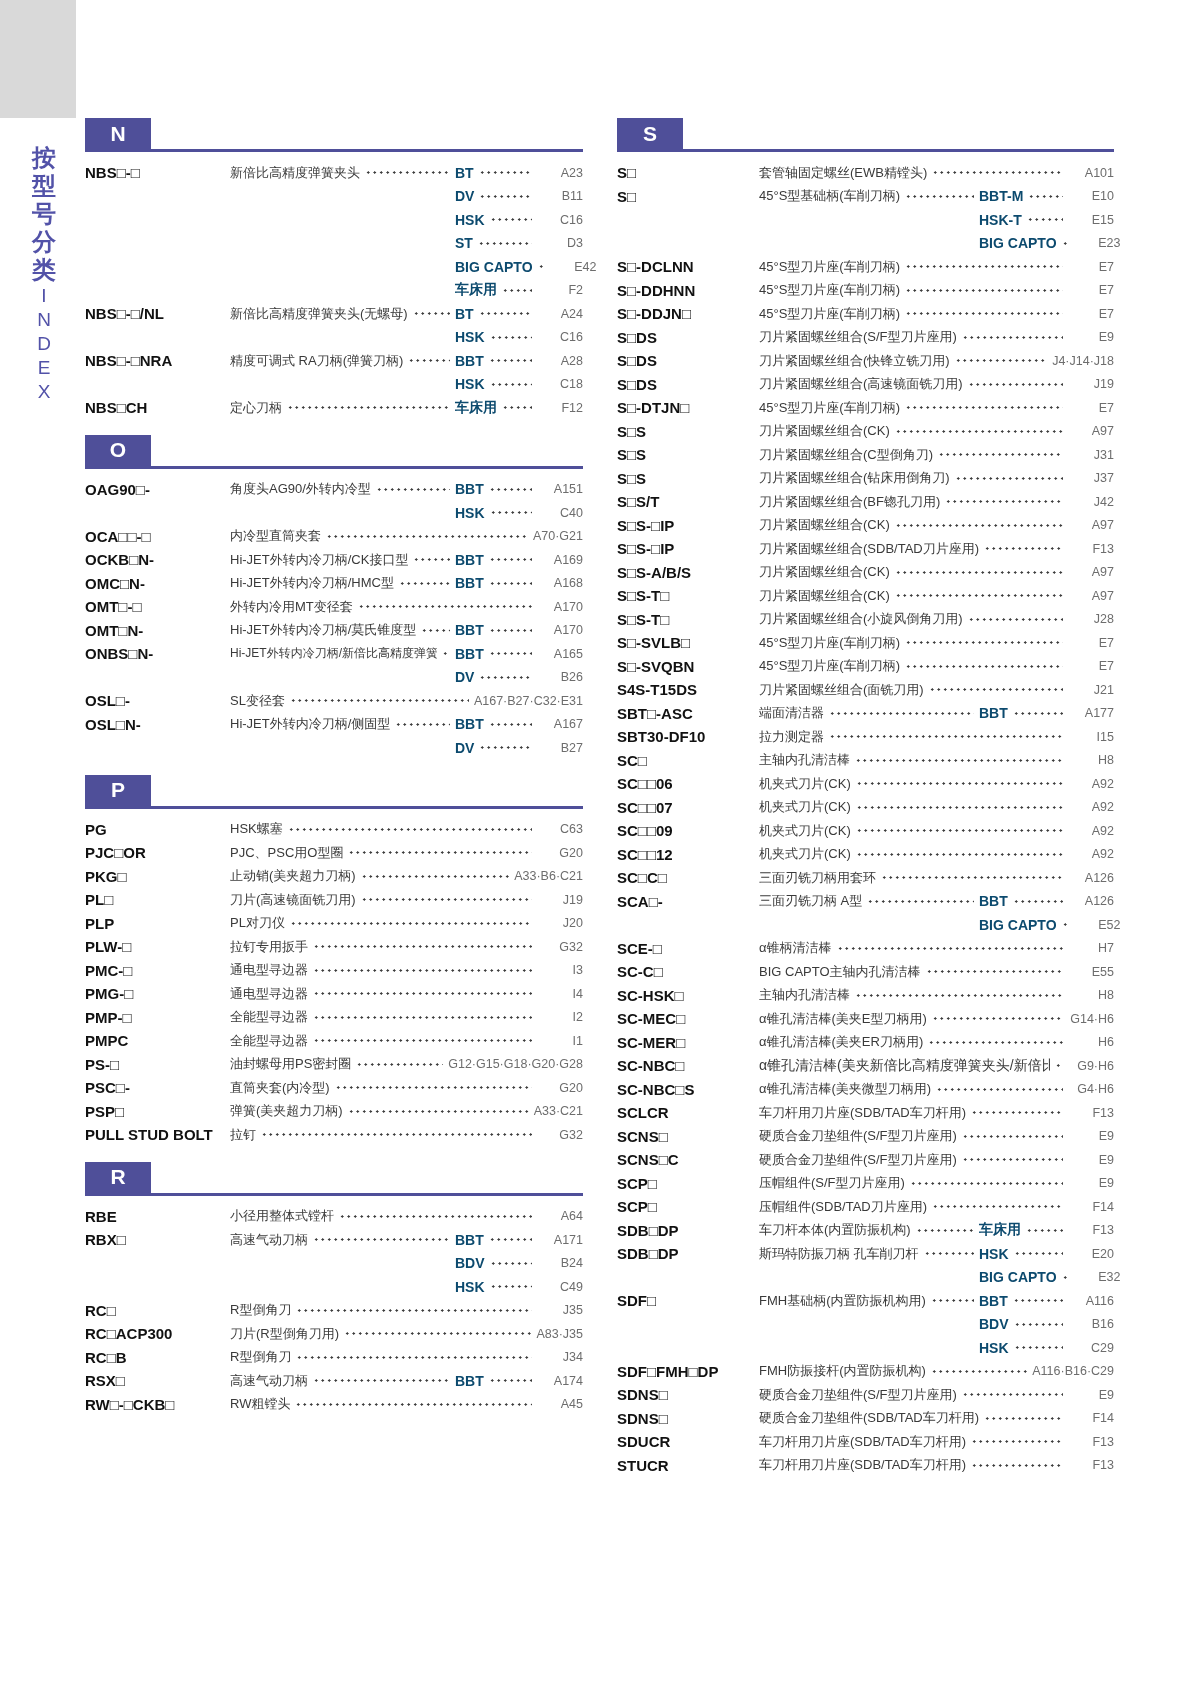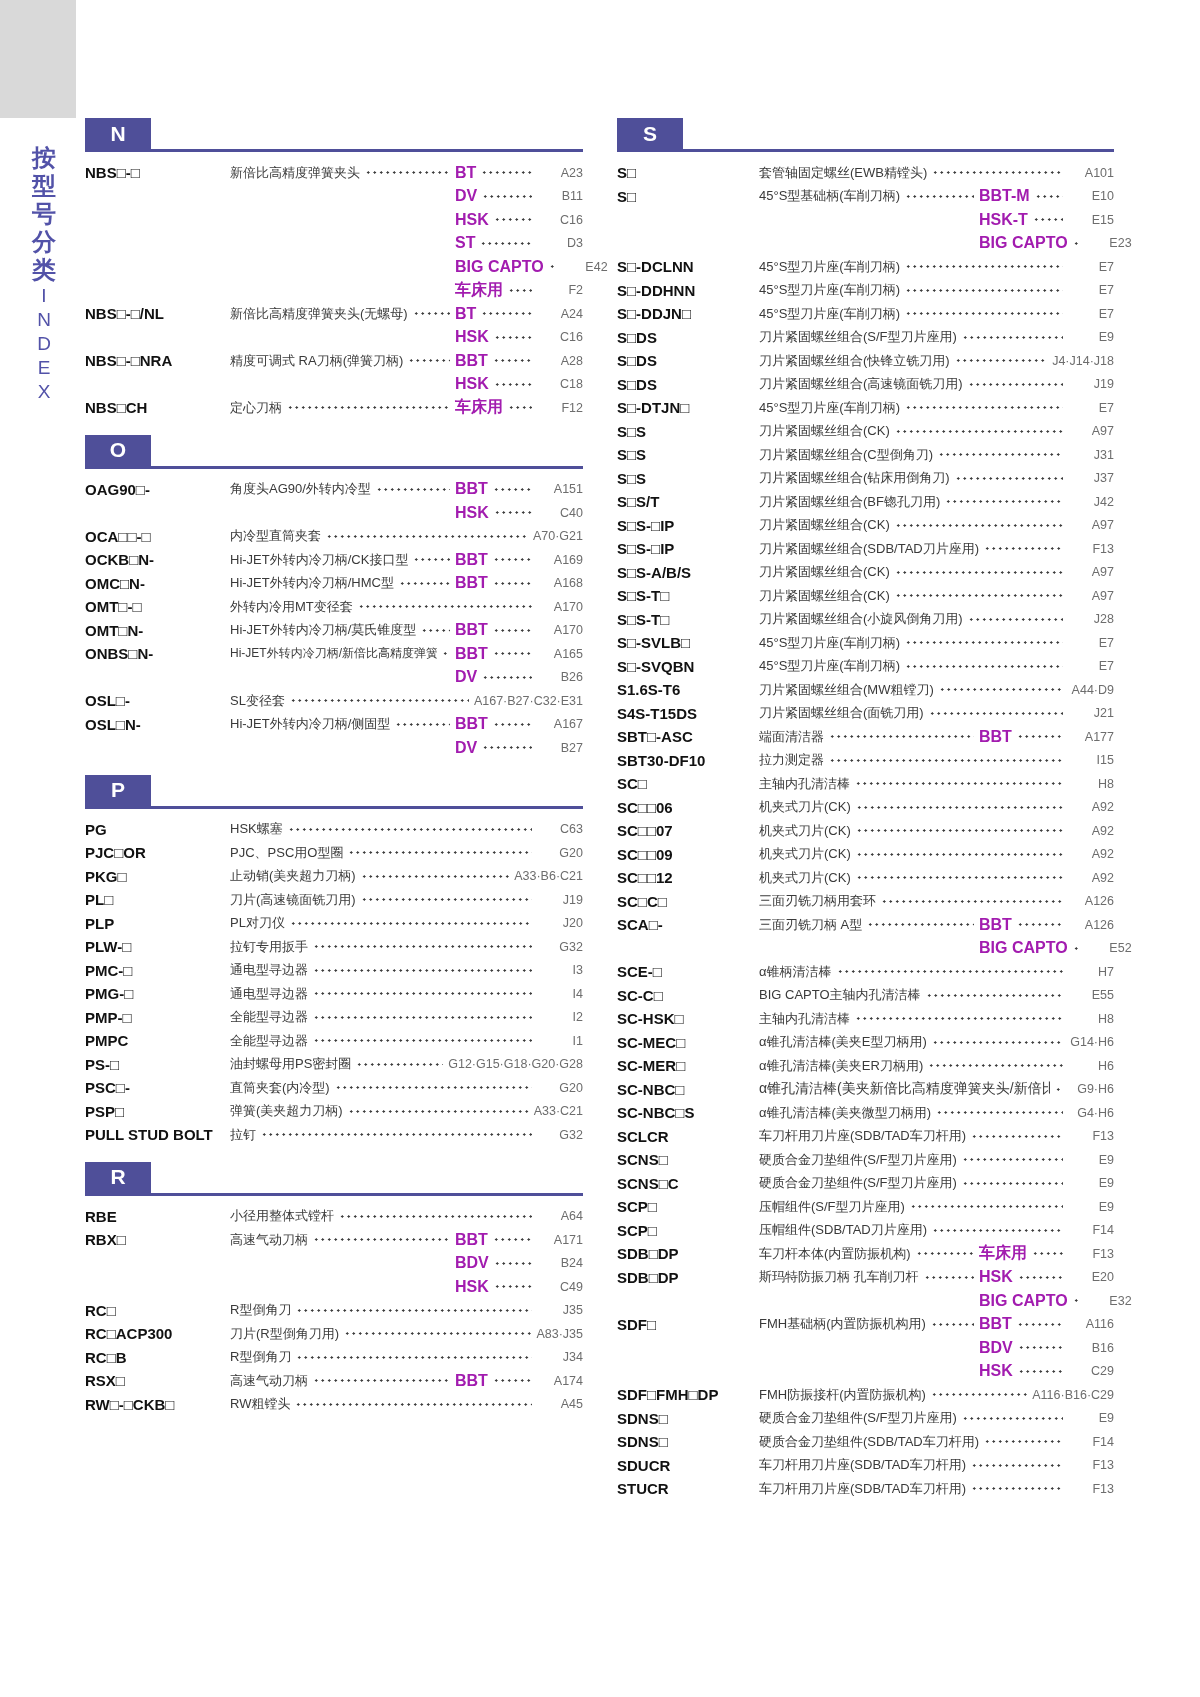--- a/index.html
+++ b/index.html
@@ -22,21 +22,21 @@
   .col-right .code{flex-basis:142px;}
   .descwrap{display:flex;align-items:center;min-width:0;}
   .descwrap.fixed{flex:0 0 225px;}
   .col-right .descwrap.fixed{flex-basis:220px;}
   .descwrap.fill{flex:1 1 auto;}
   .desc{flex:0 1 auto;font-size:13px;color:#3a3a3a;white-space:nowrap;overflow:hidden;
         max-width:calc(100% - 12px);}
   .leader{flex:1 1 8px;min-width:8px;height:3px;margin:0 5px;align-self:center;
           background-image:radial-gradient(circle,#3d3d3d 1.1px,rgba(0,0,0,0) 1.2px);
           background-size:6.5px 3px;background-repeat:repeat-x;background-position:left center;}
-  .shank{flex:0 0 auto;font-weight:bold;font-size:16px;color:#a21caf;white-space:nowrap;}
+  .shank{flex:0 0 auto;font-weight:bold;font-size:14px;color:#0c4a6e;white-space:nowrap;}
   .page-ref{flex:0 0 auto;min-width:46px;text-align:right;font-size:12.5px;color:#6d6d6d;
             white-space:nowrap;}
 </style>
 </head>
 <body>
 
 <div class="page">
   <div class="corner-block"></div>
   <div class="sidebar" id="sidebar">
       <span class="cjk">按</span>
@@ -655,28 +655,20 @@
         </div>
         <div class="row">
           <span class="code">S□-SVQBN</span>
           <span class="descwrap fill">
             <span class="desc">45°S型刀片座(车削刀柄)</span>
             <span class="leader"></span>
           </span>
           <span class="page-ref">E7</span>
         </div>
         <div class="row">
-          <span class="code">S1.6S-T6</span>
-          <span class="descwrap fill">
-            <span class="desc">刀片紧固螺丝组合(MW粗镗刀)</span>
-            <span class="leader"></span>
-          </span>
-          <span class="page-ref">A44·D9</span>
-        </div>
-        <div class="row">
           <span class="code">S4S-T15DS</span>
           <span class="descwrap fill">
             <span class="desc">刀片紧固螺丝组合(面铣刀用)</span>
             <span class="leader"></span>
           </span>
           <span class="page-ref">J21</span>
         </div>
         <div class="row">
           <span class="code">SBT□-ASC</span>
           <span class="descwrap fixed">

